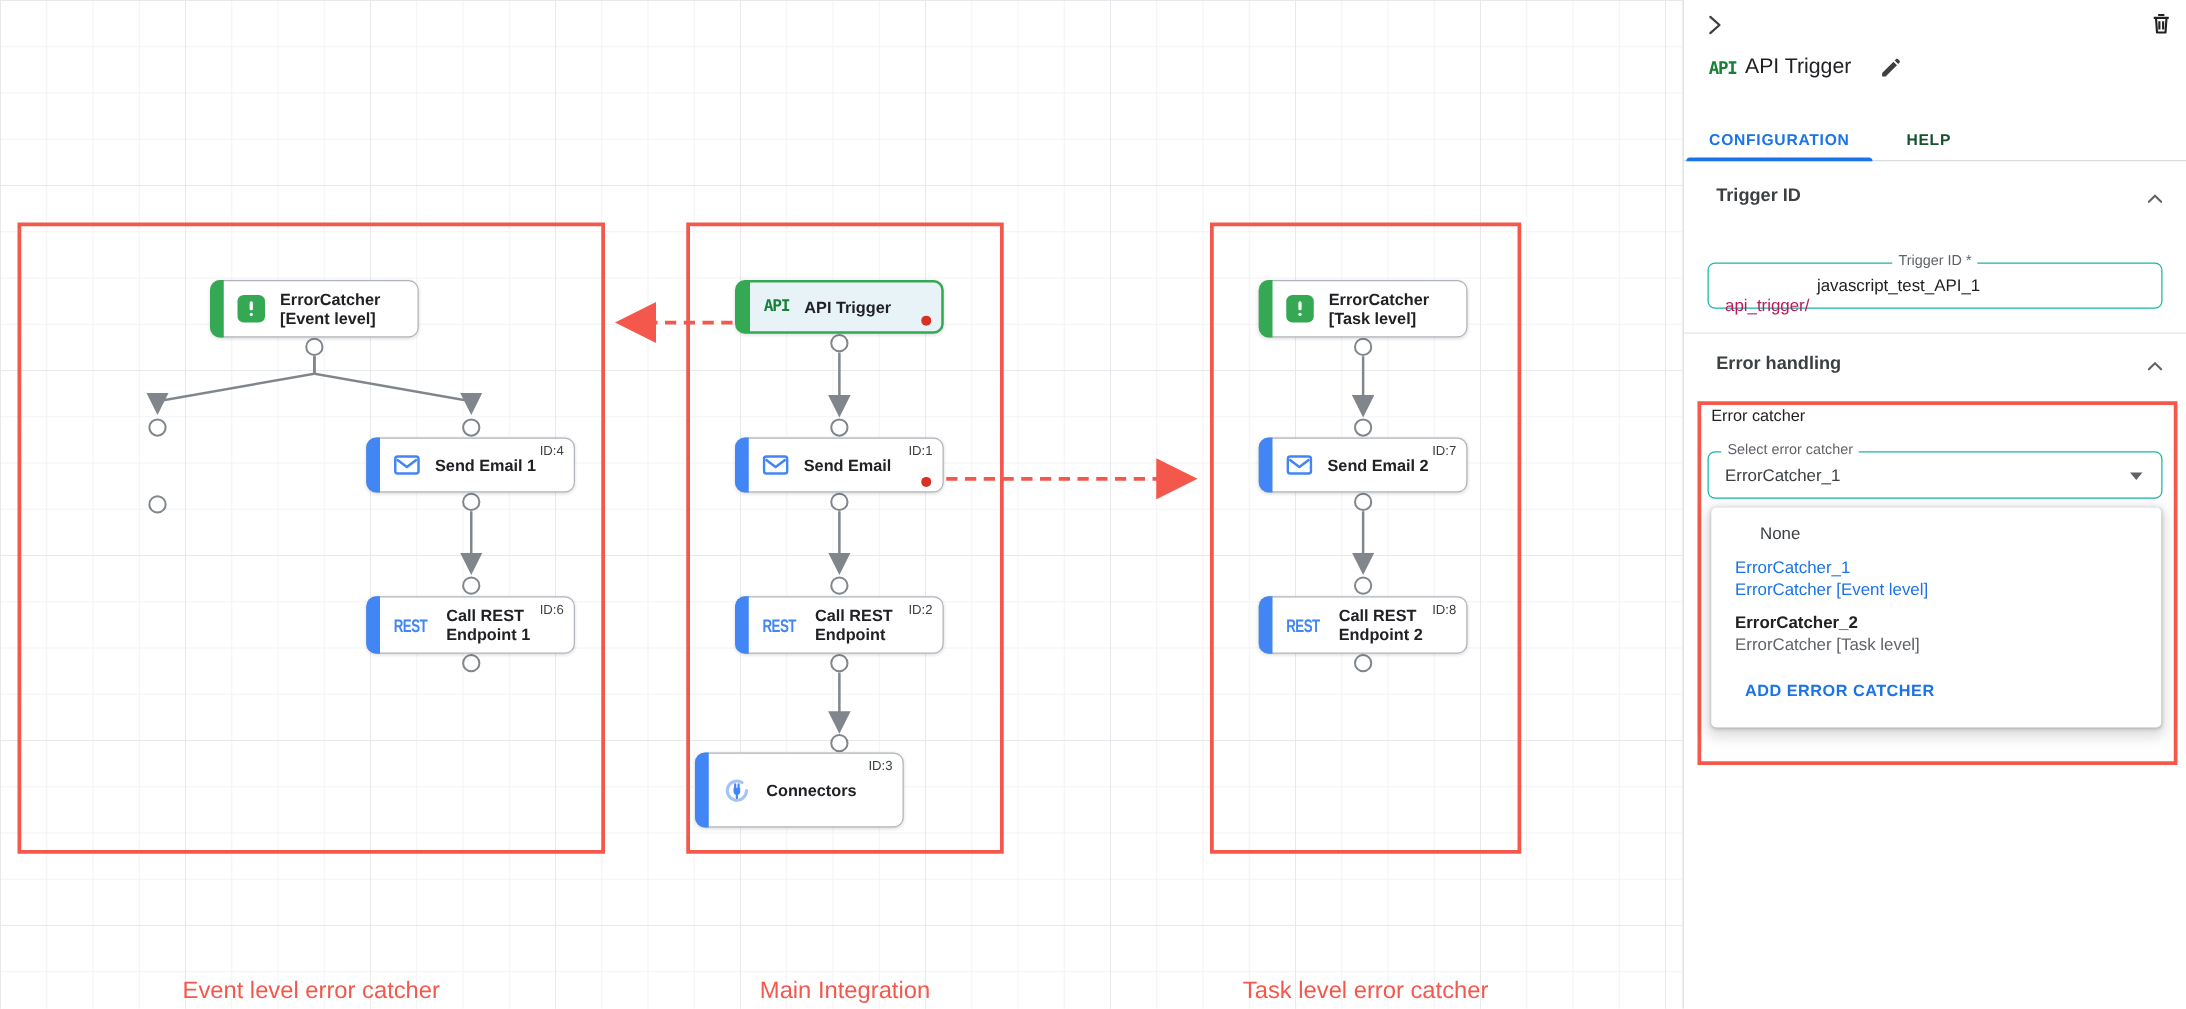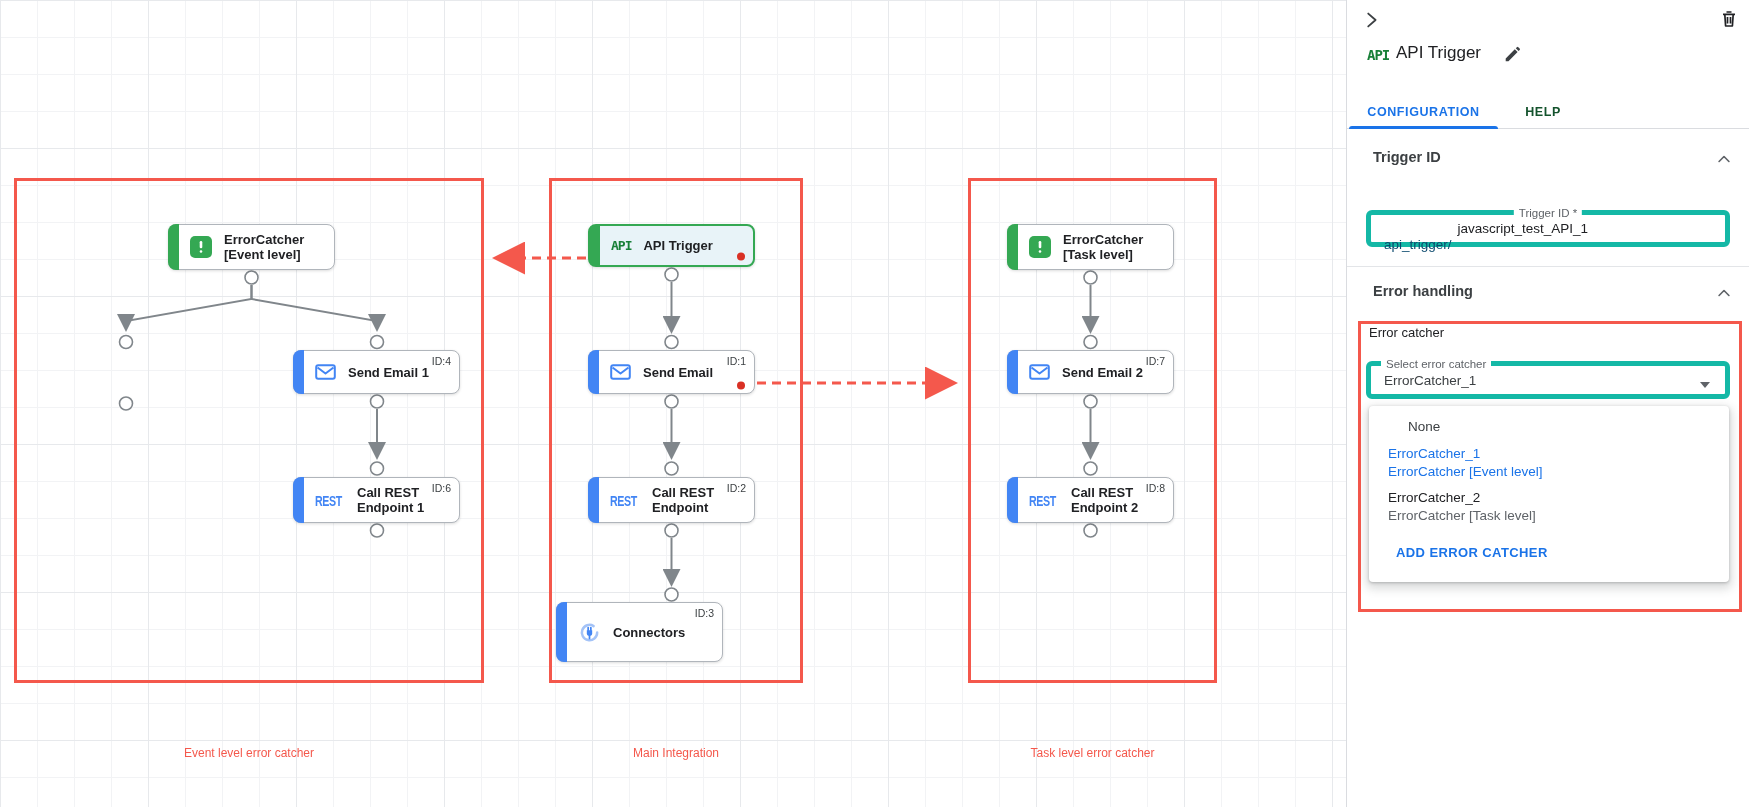--- a/index.html
+++ b/index.html
@@ -10,21 +10,21 @@
   
   #canvas { position:absolute; left:0; top:0; width:1346px; height:807px; background:#fff;
     background-image:
       linear-gradient(to right, #e7e9ec 1px, transparent 1px),
       linear-gradient(to bottom, #e7e9ec 1px, transparent 1px),
       linear-gradient(to right, #f2f3f5 1px, transparent 1px),
       linear-gradient(to bottom, #f2f3f5 1px, transparent 1px);
     background-size:148px 148px,148px 148px,37px 37px,37px 37px; }
 
   .group-box { position:absolute; border:3px solid #f4584c; background:transparent; }
-  .group-label { position:absolute; color:#f4584c; font-size:12px; text-align:center; }
+  .group-label { position:absolute; color:#f4584c; font-size:19px; text-align:center;margin-top:36px; }
 
   svg.layer { position:absolute; left:0; top:0; pointer-events:none; }
 
   .node { position:absolute; width:167px; background:#fff; border:1px solid #b0b5bb; border-radius:8px;
           box-shadow:0 1px 3px rgba(0,0,0,.14); display:flex; align-items:center; }
   .node .bar { position:absolute; left:-1px; top:-1px; bottom:-1px; width:11px; border-radius:8px 0 0 8px; background:#4285f4; }
   .node.trigger { background:#e8f3f8; border:2px solid #34a853; }
   .node.trigger .bar { background:#34a853; }
   .node .bar.green { background:#34a853; }
   .nicon { margin-left:21px; display:flex; align-items:center; justify-content:center; flex:0 0 auto; }
@@ -41,35 +41,35 @@
   .ptitle { position:absolute; left:49px; top:43px; font-size:17px; color:#202124; }
   .pbadge { position:absolute; left:20px; top:47px; font-family:"DejaVu Sans Mono", monospace; font-weight:bold; font-size:14px; color:#188038; letter-spacing:-1px; }
   #tabs { position:absolute; left:0; top:95px; width:403px; height:34px; border-bottom:1px solid #dadce0; display:flex; }
   .tab { height:100%; display:flex; align-items:center; justify-content:center; font-size:12.5px; font-weight:bold; letter-spacing:.6px; cursor:pointer; position:relative; }
   .tab.active { color:#1a73e8; }
   .tab.idle { color:#14532d; }
   .tab.active::after { content:""; position:absolute; left:2px; right:2px; bottom:-1px; height:3px; background:#1a73e8; border-radius:3px 3px 0 0; }
   .sec-head { position:absolute; left:26px; font-size:14.5px; font-weight:bold; color:#3c4043; }
   .divider { position:absolute; left:0; width:403px; height:1px; background:#e3e5e8; }
 
-  .field { position:absolute; left:19px; width:364px; border:5px solid #14b8a6; border-radius:6px; background:#fff; }
+  .field { position:absolute; left:19px; width:364px; border:1px solid #14b8a6; border-radius:6px; background:#fff; }
   .float-label { position:absolute; top:-8px; background:#fff; padding:0 5px; font-size:11.5px; color:#5f6368; white-space:nowrap; }
   .field-line { position:absolute; left:13px; top:0; bottom:0; display:flex; align-items:center; font-size:13.5px; }
-  .prefix { color:#0c4a6e; margin-right:6px;margin-top:32px; }
+  .prefix { color:#be185d; margin-right:6px;margin-top:32px; }
   .value { color:#202124; }
 
   .red-rect { position:absolute; border:3px solid #f4584c; }
   .plain-label { position:absolute; font-size:13px; color:#202124; }
 
   .menu { position:absolute; left:22px; top:406px; width:360px; height:176px; background:#fff; border-radius:4px;
           box-shadow:0 1px 3px rgba(60,64,67,.3), 0 4px 10px 3px rgba(60,64,67,.18); }
   .mi { position:absolute; left:19px; font-size:13.5px; cursor:pointer; }
   .mi.t1 { color:#3c4043;margin-left:20px; }
   .mi.link { color:#1a73e8; }
-  .mi.strong { font-weight:normal; color:#202124; }
+  .mi.strong { font-weight:bold; color:#202124; }
   .mi.sub { color:#5f6368; }
   .mi.add { font-weight:bold; letter-spacing:.4px; font-size:13px; left:27px; color:#1a73e8; }
   .caret { position:absolute; right:15px; top:16px; width:0; height:0; border-left:5px solid transparent; border-right:5px solid transparent; border-top:6px solid #5f6368; }
 </style>
 </head>
 <body>
 
 <div id="stage">
 
   <div id="canvas">

